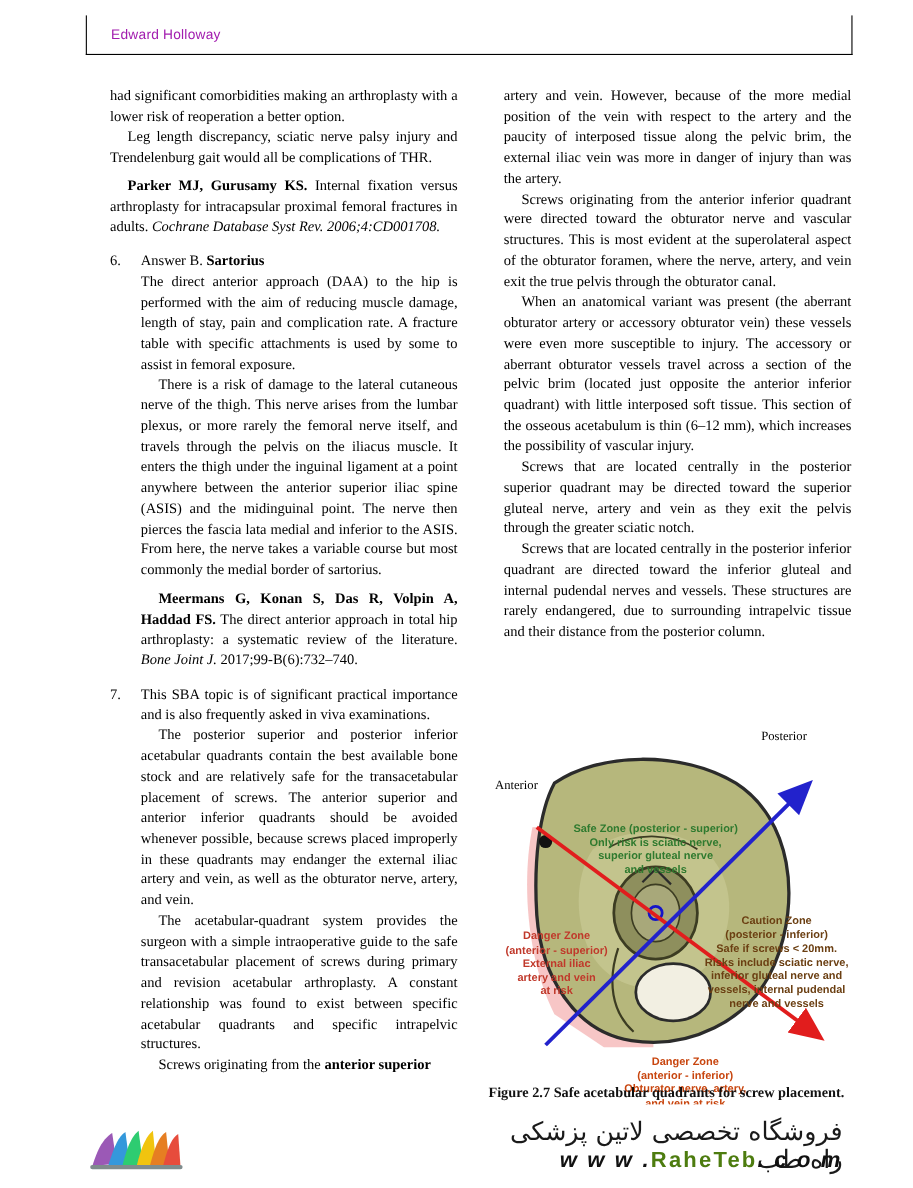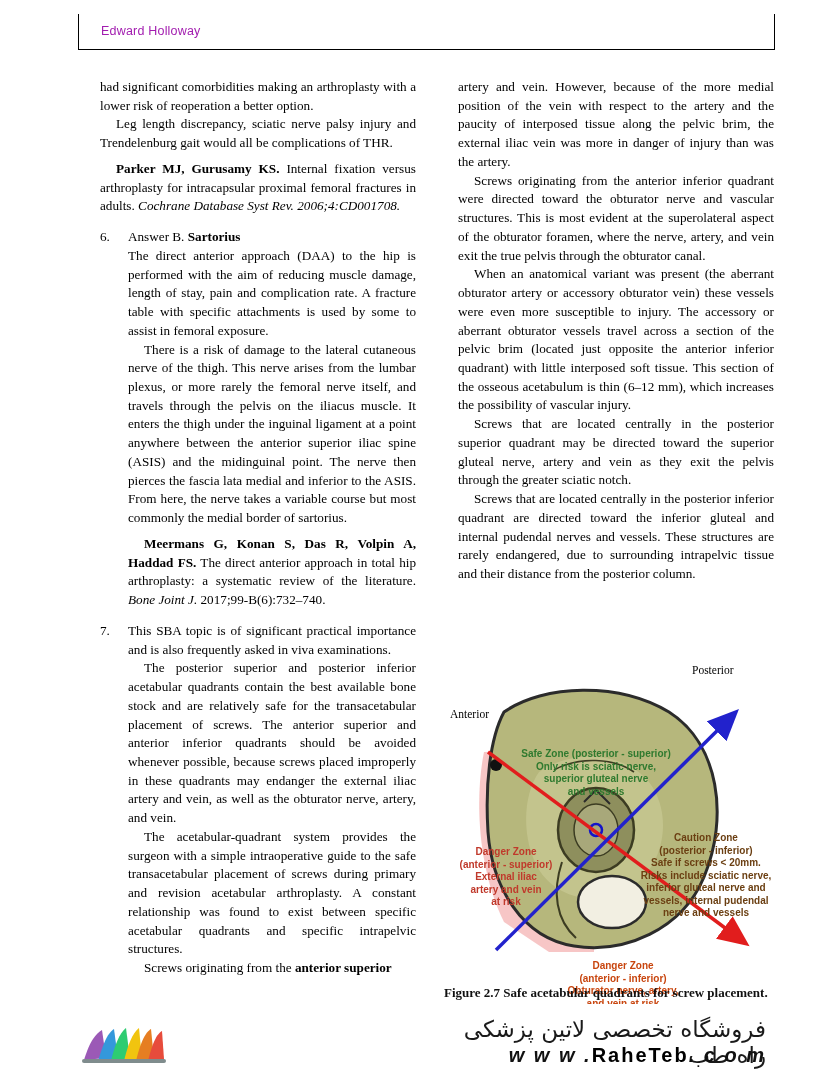--- a/index.html
+++ b/index.html
@@ -149,21 +149,21 @@
     position: absolute;
     left: 446px;
     top: 1044px;
     width: 320px;
     text-align: right;
     font-family: "Liberation Sans", sans-serif;
     font-size: 20px;
     letter-spacing: 2px;
     color: #1a1a1a;
   }
-  .footer-url .red { color: #000000; font-weight: bold; }
+  .footer-url .red { color: #4d7c0f; font-weight: bold; }
   .footer-url .blk { color: #111; font-weight: bold; font-style: italic; }
 </style>
 </head>
 <body>
 
 <div class="header">
   <div class="header-title">Edward Holloway</div>
 </div>
 
 <div class="col col-left">

